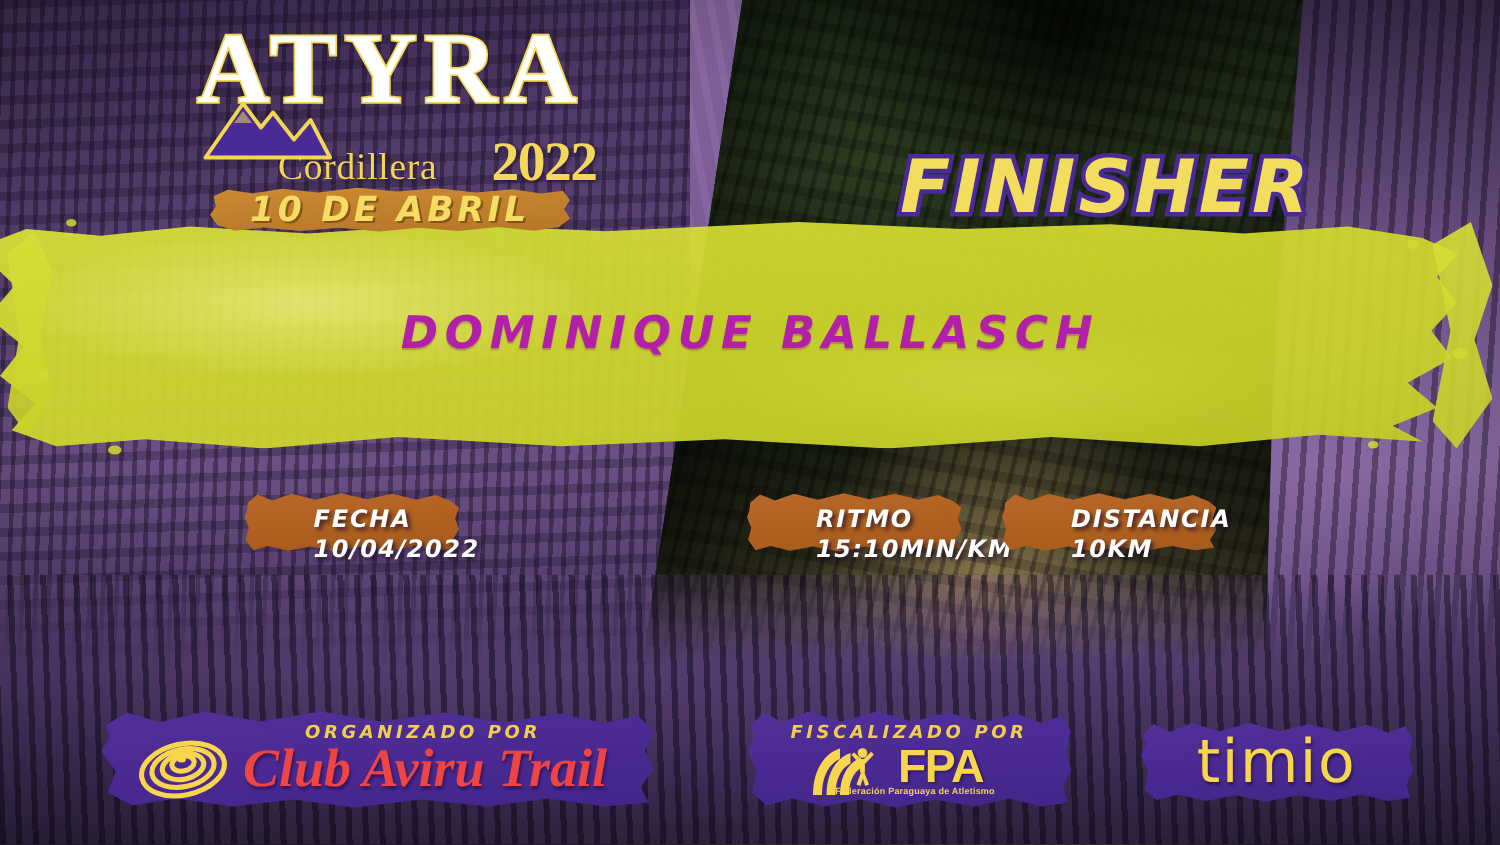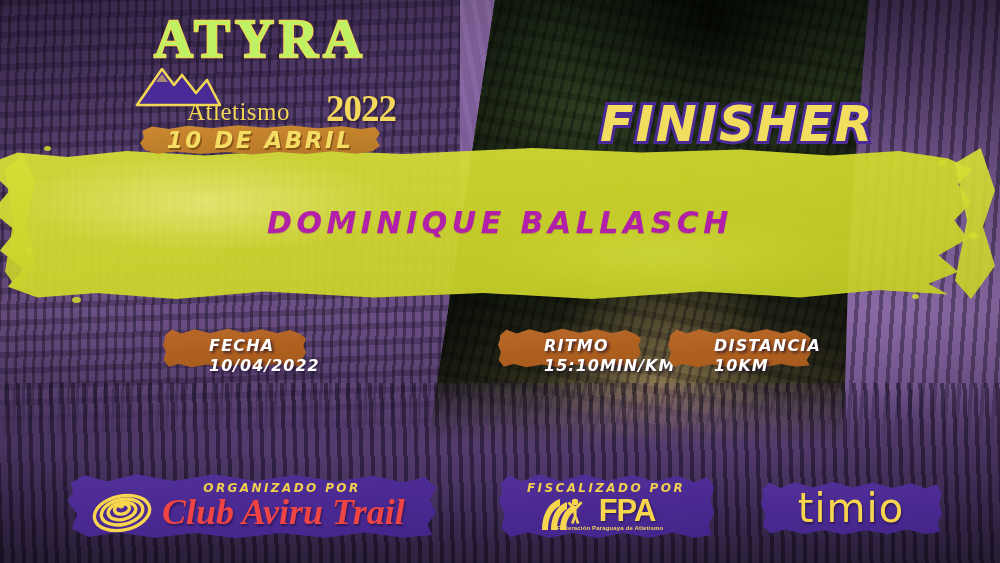--- a/index.html
+++ b/index.html
@@ -156,23 +156,23 @@
   }
 
   
   .logo-block {
     position:absolute; left:118px; top:14px; width:285px; height:130px;
   }
   .logo-atyra {
     position:relative;
     font-family:"Liberation Serif", serif;
     font-weight:bold;
-    font-size:54px;
+    font-size:67px;
     letter-spacing:5px;
-    color:#bef264;
+    color:#ffffff;
     text-align:center;
     line-height:.96;
     -webkit-text-stroke:2.4px #f2d755;
     paint-order:stroke fill;
     text-shadow:0 0 1px #f2d755;
   }
   .logo-mountain {
     position:absolute; left:16px; top:46px; width:88px; height:48px; z-index:3;
   }
   .logo-sub {
@@ -360,21 +360,21 @@
     <i style="left:91.2%;top:88%;width:7px;height:5px;"></i>
   </div>
 
   <div class="logo-block">
     <div class="logo-atyra">ATYRA</div>
     <svg class="logo-mountain" viewBox="0 0 88 48">
       <path d="M3 45 L28 9 L40 25 L48 15 L62 33 L73 20 L86 45 Z" fill="#4a2a96" stroke="#f2d755" stroke-width="2.6" stroke-linejoin="round"></path>
       <path d="M22 22 L28 14 L34 22 Z" fill="#f2d755" opacity=".55"></path>
     </svg>
     <div class="logo-sub">
-      <span class="logo-cordillera">Atletismo</span>
+      <span class="logo-cordillera">Cordillera</span>
       <span class="logo-year">2022</span>
     </div>
     <div class="logo-date-brush"></div>
     <div class="logo-date-text">10 DE ABRIL</div>
   </div>
 
   <div class="finisher">FINISHER</div>
 
   <div class="athlete">DOMINIQUE BALLASCH</div>
 

